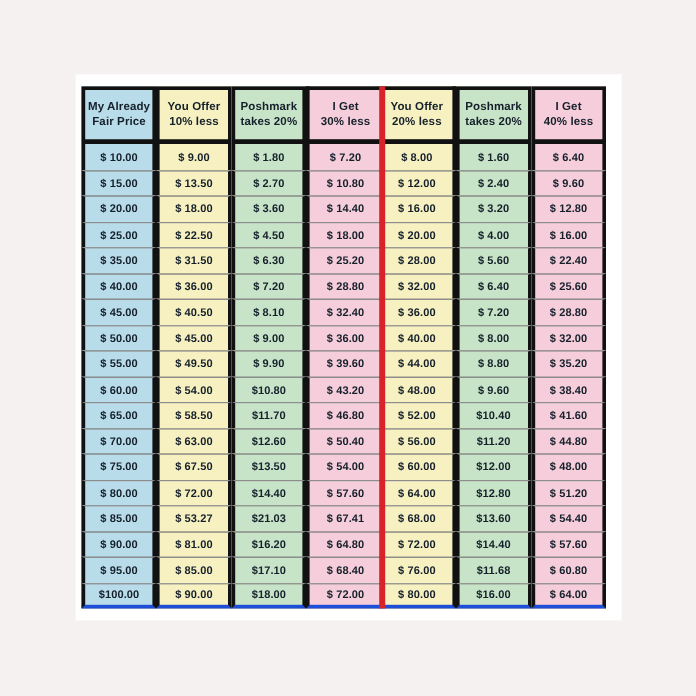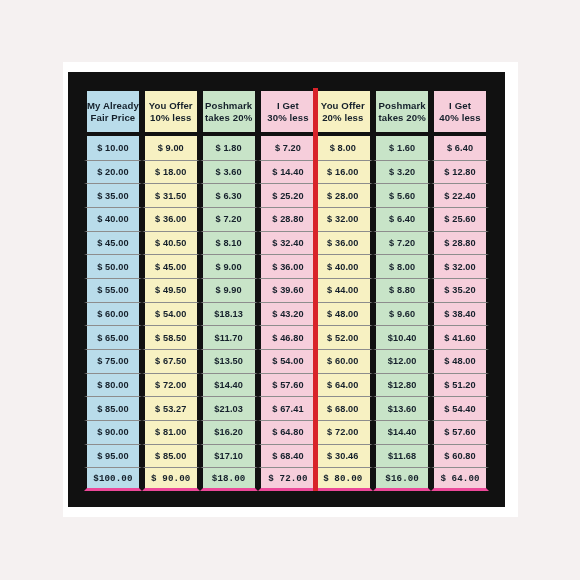--- a/index.html
+++ b/index.html
@@ -27,21 +27,21 @@
     background: #ffffff;
   }
   #frame {
     position: absolute;
     left: 5px;
     top: 10px;
     width: 437px;
     height: 435px;
     background: #111111;
     box-sizing: border-box;
-    padding: 16px;
+    padding: 0;
   }
   table.grid {
     width: 100%;
     height: 100%;
     border-collapse: separate;
     border-spacing: 0;
     table-layout: fixed;
     background: #111111;
   }
   table.grid td,
@@ -75,22 +75,21 @@
     height: 19.2px;
     border-left: 3px solid #111111;
     border-right: 3px solid #111111;
     border-top: 1px solid #8d8d8d;
     border-bottom: 0;
   }
   tr.row.first td {
     border-top: 0;
   }
   tr.row.last td {
-    border-bottom: 3px solid #ec4899;
-    font-family: Liberation Mono, monospace;
+    border-bottom: 3px solid #1d4ed8;
   }
 
   
   .c-blue   { background: #b9dcea; }
   .c-yellow { background: #f7f1c2; }
   .c-green  { background: #c8e4c8; }
   .c-pink   { background: #f6cedb; }
 
   
   .divider-left {
@@ -166,29 +165,47 @@
             <tr class="row first">
               <td class="c-blue"><span class="money">$  10.00</span></td>
               <td class="c-yellow"><span class="money">$  9.00</span></td>
               <td class="c-green"><span class="money">$ 1.80</span></td>
               <td class="c-pink divider-left"><span class="money">$  7.20</span></td>
               <td class="c-yellow divider-right"><span class="money">$  8.00</span></td>
               <td class="c-green"><span class="money">$ 1.60</span></td>
               <td class="c-pink"><span class="money">$  6.40</span></td>
             </tr>
             <tr class="row">
+              <td class="c-blue"><span class="money">$  15.00</span></td>
+              <td class="c-yellow"><span class="money">$ 13.50</span></td>
+              <td class="c-green"><span class="money">$ 2.70</span></td>
+              <td class="c-pink divider-left"><span class="money">$ 10.80</span></td>
+              <td class="c-yellow divider-right"><span class="money">$ 12.00</span></td>
+              <td class="c-green"><span class="money">$ 2.40</span></td>
+              <td class="c-pink"><span class="money">$  9.60</span></td>
+            </tr>
+            <tr class="row">
               <td class="c-blue"><span class="money">$  20.00</span></td>
               <td class="c-yellow"><span class="money">$ 18.00</span></td>
               <td class="c-green"><span class="money">$ 3.60</span></td>
               <td class="c-pink divider-left"><span class="money">$ 14.40</span></td>
               <td class="c-yellow divider-right"><span class="money">$ 16.00</span></td>
               <td class="c-green"><span class="money">$ 3.20</span></td>
               <td class="c-pink"><span class="money">$ 12.80</span></td>
             </tr>
             <tr class="row">
+              <td class="c-blue"><span class="money">$  25.00</span></td>
+              <td class="c-yellow"><span class="money">$ 22.50</span></td>
+              <td class="c-green"><span class="money">$ 4.50</span></td>
+              <td class="c-pink divider-left"><span class="money">$ 18.00</span></td>
+              <td class="c-yellow divider-right"><span class="money">$ 20.00</span></td>
+              <td class="c-green"><span class="money">$ 4.00</span></td>
+              <td class="c-pink"><span class="money">$ 16.00</span></td>
+            </tr>
+            <tr class="row">
               <td class="c-blue"><span class="money">$  35.00</span></td>
               <td class="c-yellow"><span class="money">$ 31.50</span></td>
               <td class="c-green"><span class="money">$ 6.30</span></td>
               <td class="c-pink divider-left"><span class="money">$ 25.20</span></td>
               <td class="c-yellow divider-right"><span class="money">$ 28.00</span></td>
               <td class="c-green"><span class="money">$ 5.60</span></td>
               <td class="c-pink"><span class="money">$ 22.40</span></td>
             </tr>
             <tr class="row">
               <td class="c-blue"><span class="money">$  40.00</span></td>
@@ -222,36 +239,45 @@
               <td class="c-yellow"><span class="money">$ 49.50</span></td>
               <td class="c-green"><span class="money">$ 9.90</span></td>
               <td class="c-pink divider-left"><span class="money">$ 39.60</span></td>
               <td class="c-yellow divider-right"><span class="money">$ 44.00</span></td>
               <td class="c-green"><span class="money">$ 8.80</span></td>
               <td class="c-pink"><span class="money">$ 35.20</span></td>
             </tr>
             <tr class="row">
               <td class="c-blue"><span class="money">$  60.00</span></td>
               <td class="c-yellow"><span class="money">$ 54.00</span></td>
-              <td class="c-green"><span class="money">$18.13</span></td>
+              <td class="c-green"><span class="money">$10.80</span></td>
               <td class="c-pink divider-left"><span class="money">$ 43.20</span></td>
               <td class="c-yellow divider-right"><span class="money">$ 48.00</span></td>
               <td class="c-green"><span class="money">$ 9.60</span></td>
               <td class="c-pink"><span class="money">$ 38.40</span></td>
             </tr>
             <tr class="row">
               <td class="c-blue"><span class="money">$  65.00</span></td>
               <td class="c-yellow"><span class="money">$ 58.50</span></td>
               <td class="c-green"><span class="money">$11.70</span></td>
               <td class="c-pink divider-left"><span class="money">$ 46.80</span></td>
               <td class="c-yellow divider-right"><span class="money">$ 52.00</span></td>
               <td class="c-green"><span class="money">$10.40</span></td>
               <td class="c-pink"><span class="money">$ 41.60</span></td>
             </tr>
             <tr class="row">
+              <td class="c-blue"><span class="money">$  70.00</span></td>
+              <td class="c-yellow"><span class="money">$ 63.00</span></td>
+              <td class="c-green"><span class="money">$12.60</span></td>
+              <td class="c-pink divider-left"><span class="money">$ 50.40</span></td>
+              <td class="c-yellow divider-right"><span class="money">$ 56.00</span></td>
+              <td class="c-green"><span class="money">$11.20</span></td>
+              <td class="c-pink"><span class="money">$ 44.80</span></td>
+            </tr>
+            <tr class="row">
               <td class="c-blue"><span class="money">$  75.00</span></td>
               <td class="c-yellow"><span class="money">$ 67.50</span></td>
               <td class="c-green"><span class="money">$13.50</span></td>
               <td class="c-pink divider-left"><span class="money">$ 54.00</span></td>
               <td class="c-yellow divider-right"><span class="money">$ 60.00</span></td>
               <td class="c-green"><span class="money">$12.00</span></td>
               <td class="c-pink"><span class="money">$ 48.00</span></td>
             </tr>
             <tr class="row">
               <td class="c-blue"><span class="money">$  80.00</span></td>
@@ -278,21 +304,21 @@
               <td class="c-pink divider-left"><span class="money">$ 64.80</span></td>
               <td class="c-yellow divider-right"><span class="money">$ 72.00</span></td>
               <td class="c-green"><span class="money">$14.40</span></td>
               <td class="c-pink"><span class="money">$ 57.60</span></td>
             </tr>
             <tr class="row">
               <td class="c-blue"><span class="money">$  95.00</span></td>
               <td class="c-yellow"><span class="money">$ 85.00</span></td>
               <td class="c-green"><span class="money">$17.10</span></td>
               <td class="c-pink divider-left"><span class="money">$ 68.40</span></td>
-              <td class="c-yellow divider-right"><span class="money">$ 30.46</span></td>
+              <td class="c-yellow divider-right"><span class="money">$ 76.00</span></td>
               <td class="c-green"><span class="money">$11.68</span></td>
               <td class="c-pink"><span class="money">$ 60.80</span></td>
             </tr>
             <tr class="row last">
               <td class="c-blue"><span class="money">$100.00</span></td>
               <td class="c-yellow"><span class="money">$ 90.00</span></td>
               <td class="c-green"><span class="money">$18.00</span></td>
               <td class="c-pink divider-left"><span class="money">$ 72.00</span></td>
               <td class="c-yellow divider-right"><span class="money">$ 80.00</span></td>
               <td class="c-green"><span class="money">$16.00</span></td>

